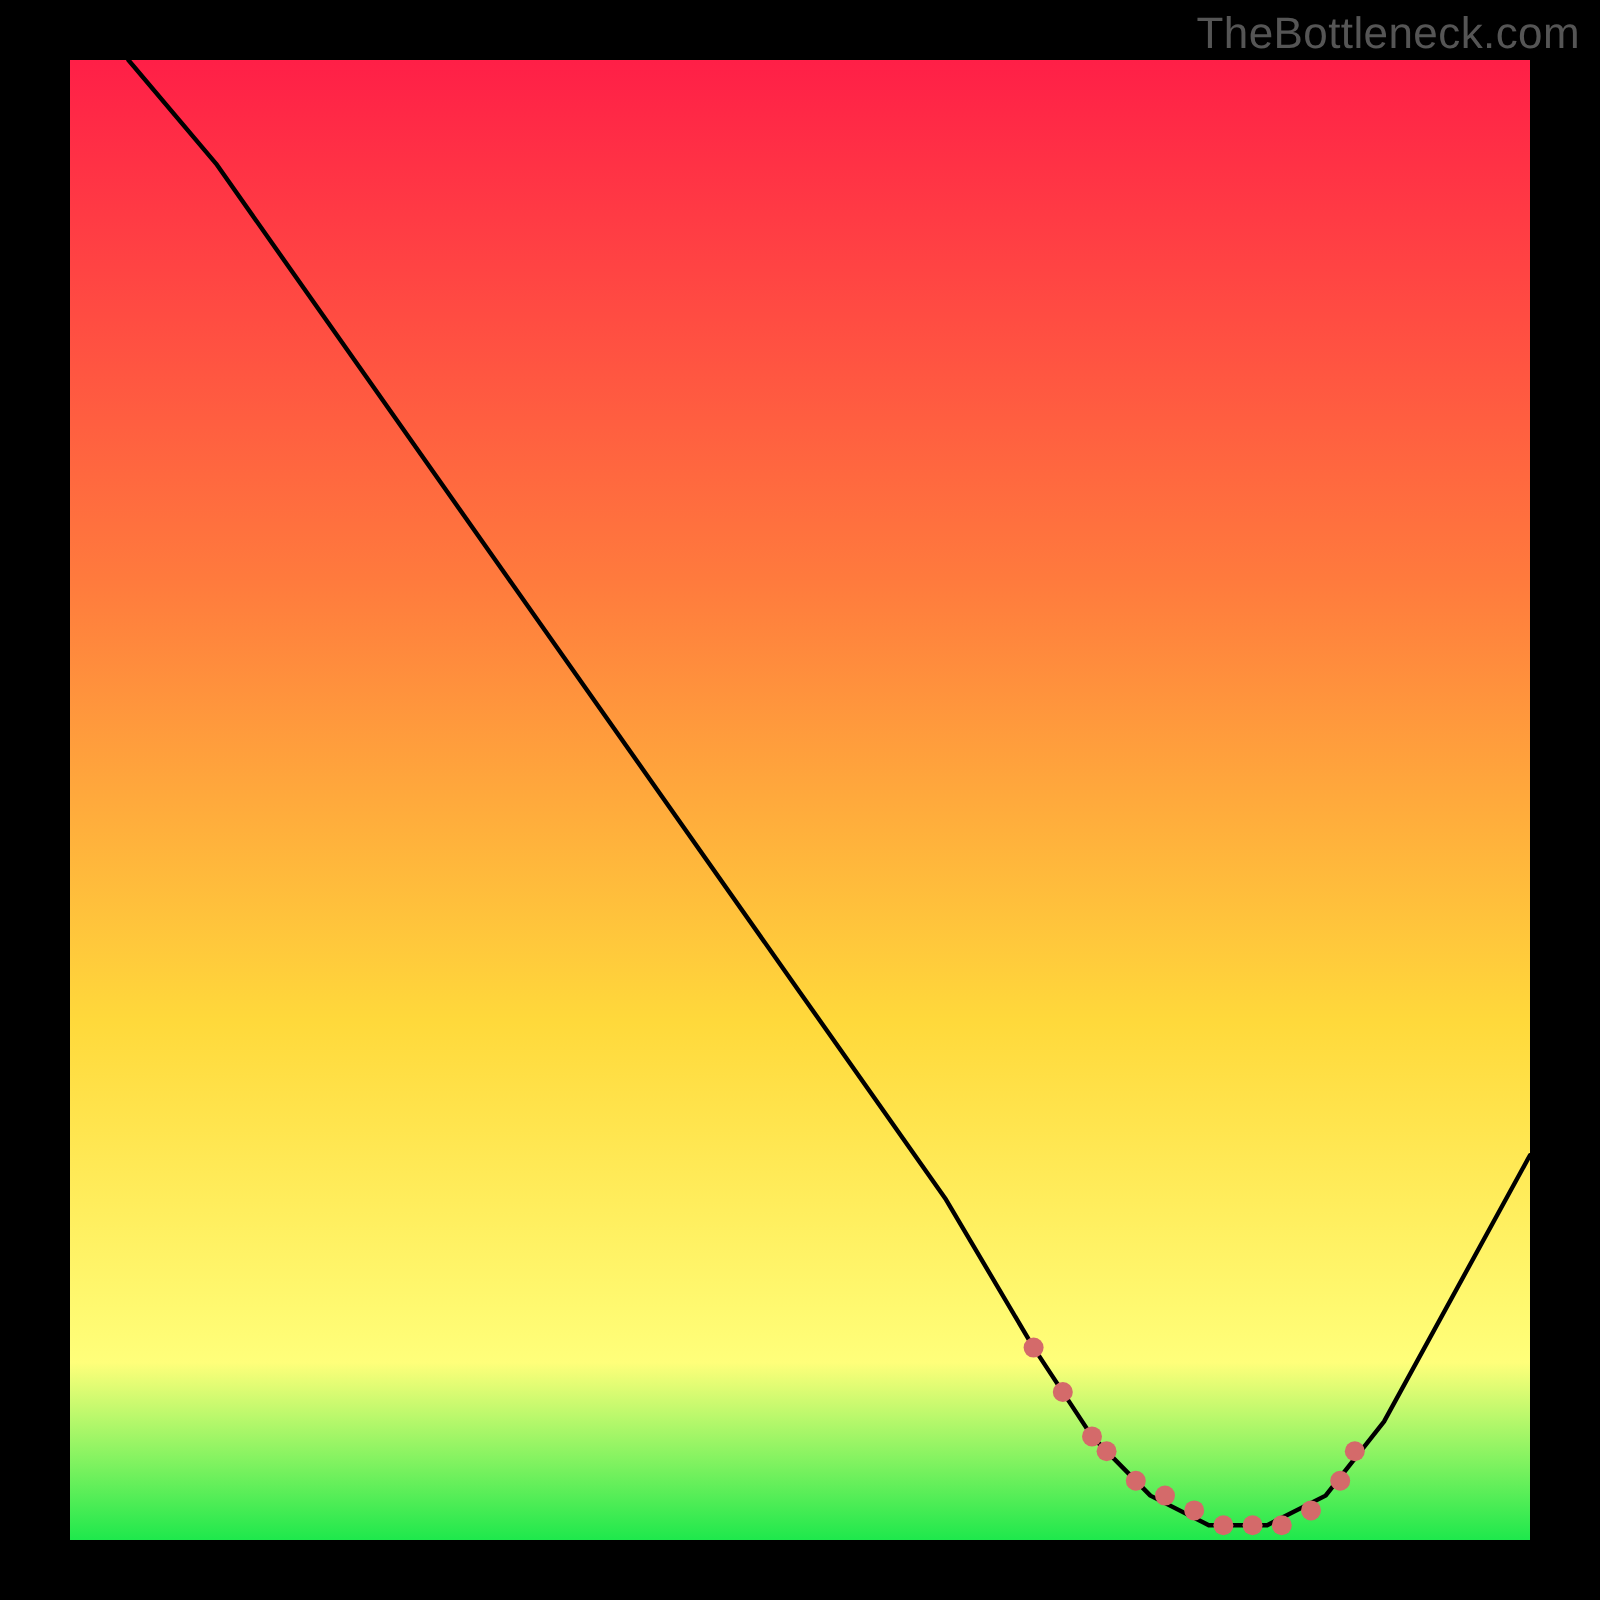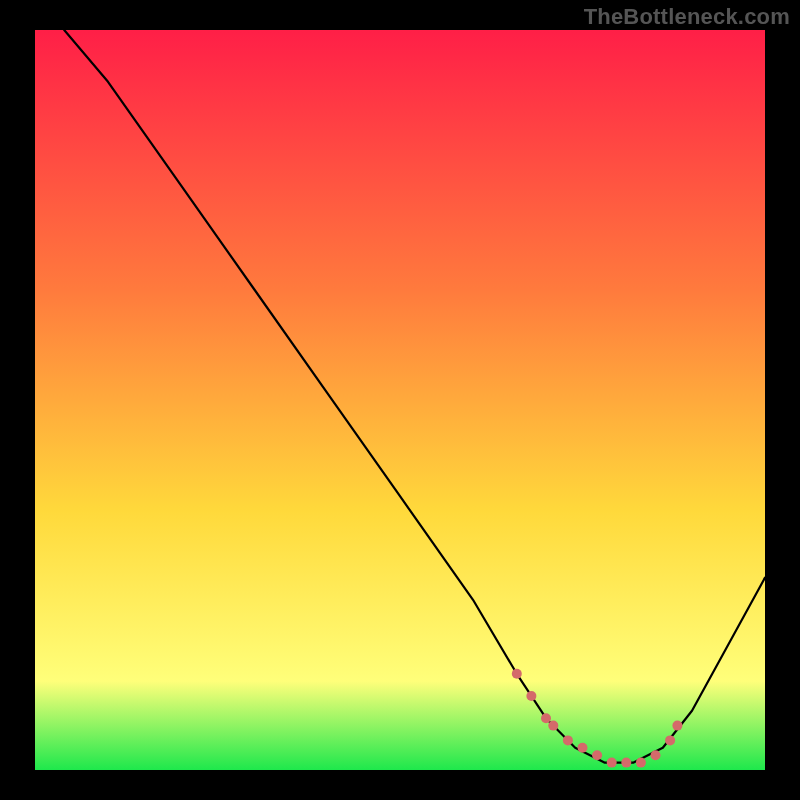--- a/index.html
+++ b/index.html
@@ -18,21 +18,21 @@
     width: 800px;
     height: 800px;
     background: #000;
   }
   .watermark {
     position: absolute;
     top: 4px;
     right: 10px;
     color: #555;
     font-size: 22px;
-    font-weight: 700;
+    font-weight: 400;
     letter-spacing: 0.2px;
   }
   .plot {
     position: absolute;
     left: 35px;
     top: 30px;
     width: 730px;
     height: 740px;
   }
   .stop-red    { stop-color: #ff1f47; }

